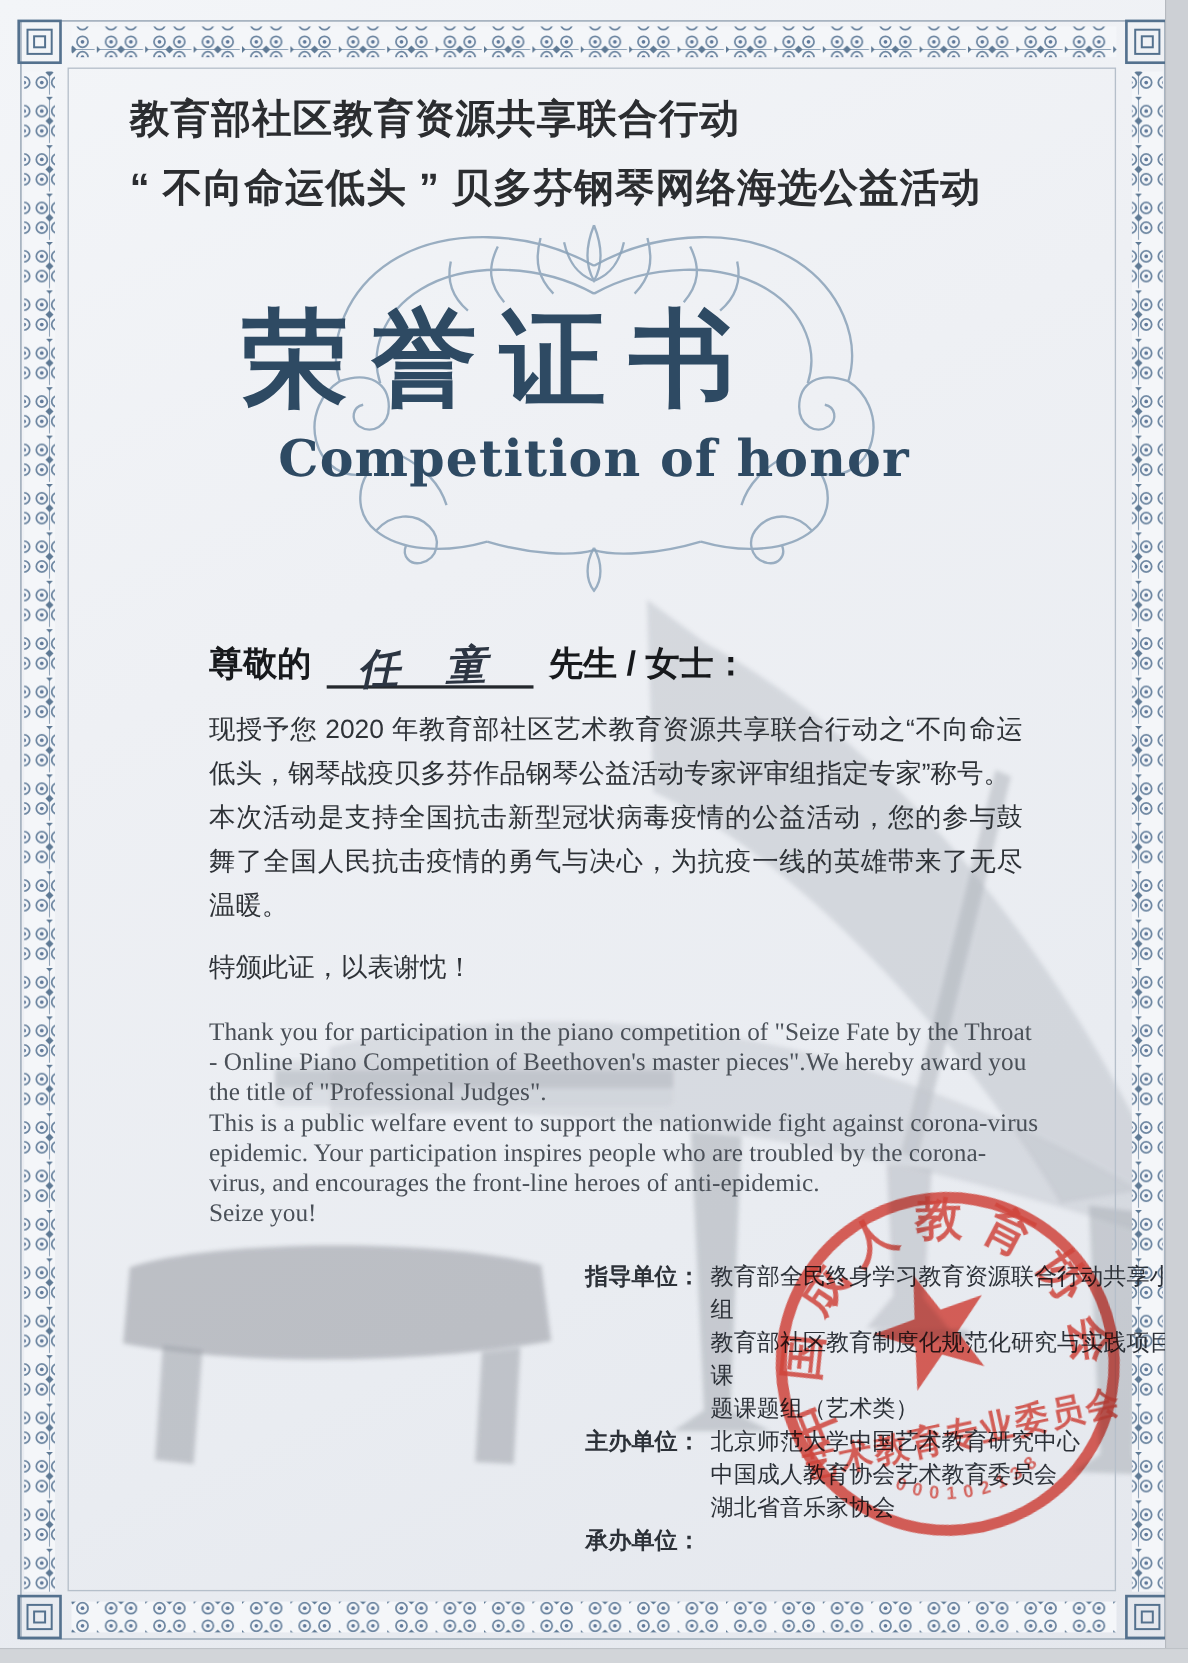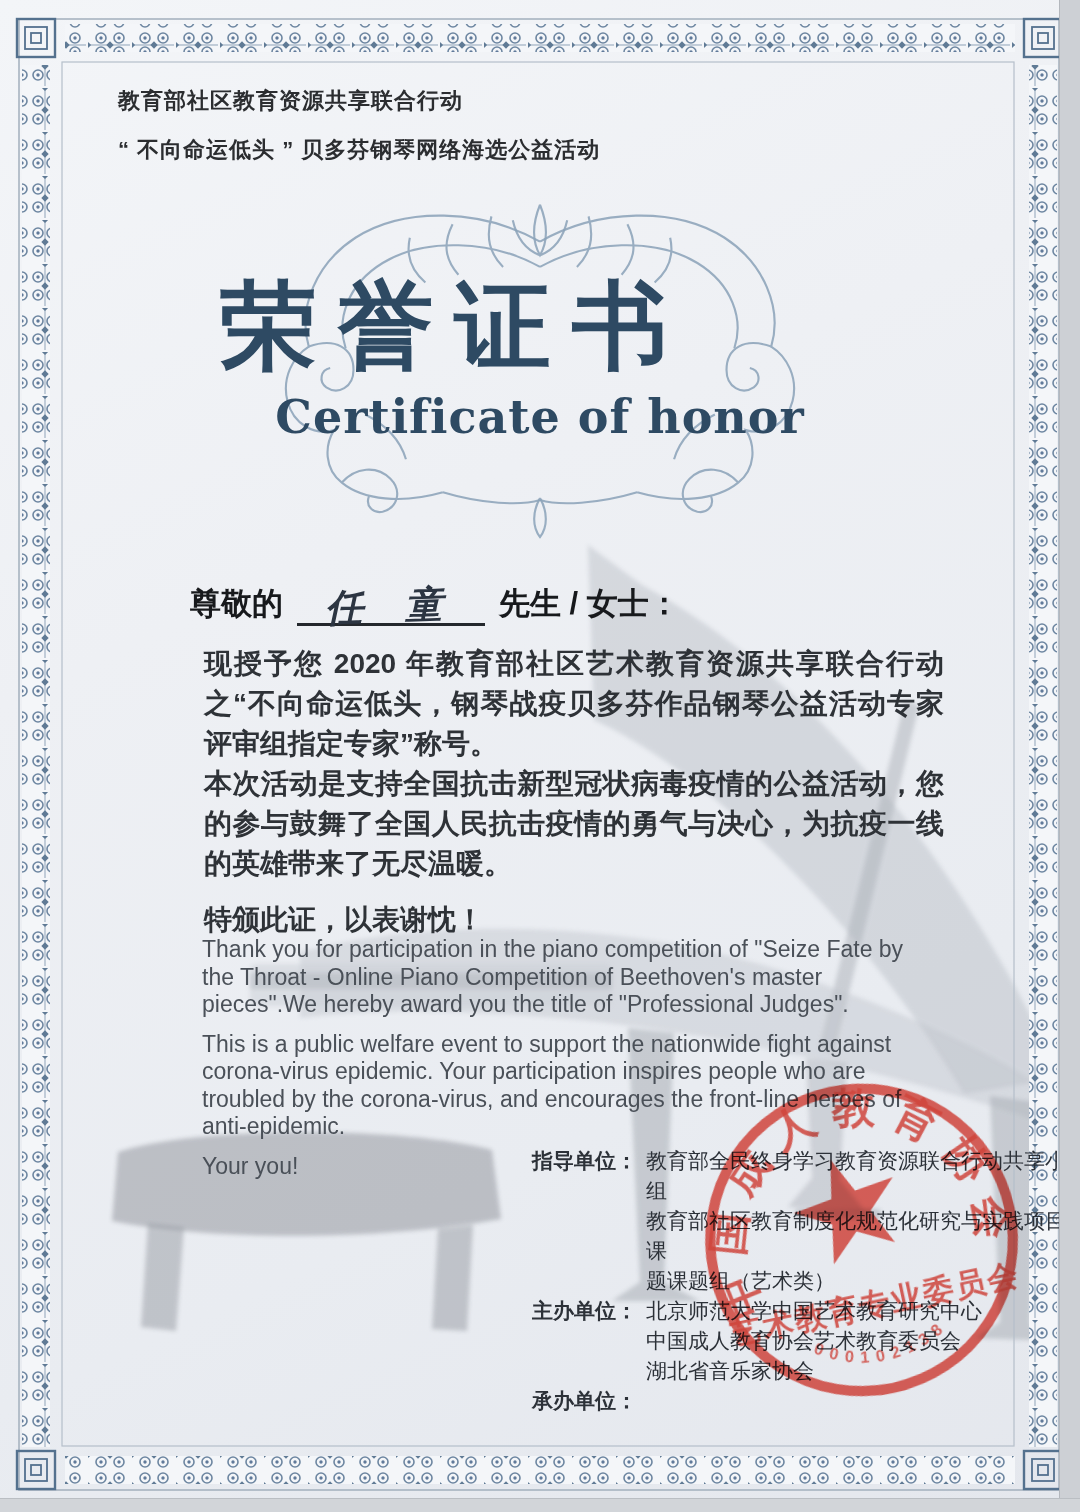--- a/index.html
+++ b/index.html
@@ -16,21 +16,21 @@
     position:absolute;top:0;right:0;width:20px;height:100%;
     background:#cdd0d5;border-left:1px solid #b3b7bd;z-index:8;
   }
   .photo-edge-bottom{
     position:absolute;left:0;bottom:0;width:100%;height:13px;
     background:#d2d5d9;border-top:1px solid #babec3;z-index:8;
   }
   svg.border-svg{position:absolute;left:0;top:0;z-index:3;}
   svg.piano{position:absolute;left:0;top:0;z-index:1;}
   svg.flourish{position:absolute;left:200px;top:186px;width:680px;height:360px;z-index:2;}
-  .hdr{position:absolute;left:118px;top:90px;z-index:4;font-size:22px;font-weight:600;
+  .hdr{position:absolute;left:118px;top:90px;z-index:4;font-size:36px;font-weight:600;
        color:#2b2d30;letter-spacing:1px;line-height:1;}
   .hdr .l2{margin-top:27px;}
   .title-zh{
     position:absolute;left:0;top:276px;width:888px;text-align:center;z-index:4;
     font-family:"DejaVu Serif","Liberation Serif",serif;font-weight:700;
     font-size:96px;letter-spacing:.22em;text-indent:.22em;color:#2e4a63;line-height:1.05;
   }
   .title-en{
     position:absolute;left:0;top:390px;width:1080px;text-align:center;z-index:4;
     font-family:"DejaVu Serif","Liberation Serif",serif;font-weight:700;
@@ -43,30 +43,30 @@
   .name-blank{
     width:188px;border-bottom:3px solid #24282d;text-align:center;
     padding-bottom:2px;line-height:1;
   }
   .name{
     display:inline-block;transform:rotate(-2deg);position:relative;top:4px;
     font-family:"DejaVu Serif","Liberation Serif",serif;font-weight:600;font-style:italic;
     font-size:38px;letter-spacing:14px;color:#2c3542;
   }
   .body-zh{
-    position:absolute;left:204px;top:644px;width:740px;z-index:4;
-    font-size:28px;line-height:40px;color:#2e3237;text-align:justify;font-weight:700;
+    position:absolute;left:190px;top:644px;width:740px;z-index:4;
+    font-size:24px;line-height:40px;color:#2e3237;text-align:justify;font-weight:400;
   }
   .body-zh p{margin:0;}
   .body-zh .closing{margin-top:16px;}
   .body-en{
     position:absolute;left:190px;top:924px;width:756px;z-index:4;
     font-size:23px;line-height:27.5px;color:#4a5058;
   }
-  .body-en p{margin:12px;}
+  .body-en p{margin:0;font-family:Liberation Serif, serif;}
   .orgs{
     position:absolute;left:532px;top:1146px;z-index:4;
     font-size:21px;line-height:30px;color:#2c3138;
   }
   .org-group{display:flex;}
   .org-label{flex:none;width:114px;font-weight:700;}
   .org-lines div{margin:0;}
   svg.seal{
     position:absolute;left:678px;top:1058px;width:368px;height:368px;z-index:6;
     transform:rotate(-12deg);mix-blend-mode:multiply;opacity:.92;overflow:visible;
@@ -168,38 +168,38 @@
     </g>
     <use href="#halfL" transform="translate(700,0) scale(-1,1)"></use>
     <g stroke="#8aa2b8" stroke-width="2.2" fill="none" opacity="0.85">
       <path d="M350 14 C342 34 342 52 350 66 C358 52 358 34 350 14"></path>
       <path d="M322 30 C326 48 334 60 350 66 M378 30 C374 48 366 60 350 66"></path>
       <path d="M350 316 C342 330 342 346 350 356 C358 346 358 330 350 316"></path>
     </g>
   </svg>
 
   <div class="title-zh">荣誉证书</div>
-  <div class="title-en">Certificate of honor</div>
+  <div class="title-en">Competition of honor</div>
 
   <div class="salutation">
     <span>尊敬的</span>
     <span class="name-blank"><span class="name">任 童</span></span>
     <span>先生 / 女士：</span>
   </div>
 
   <div class="body-zh">
     <p>现授予您 2020 年教育部社区艺术教育资源共享联合行动之“不向命运低头，钢琴战疫贝多芬作品钢琴公益活动专家评审组指定专家”称号。</p>
     <p>本次活动是支持全国抗击新型冠状病毒疫情的公益活动，您的参与鼓舞了全国人民抗击疫情的勇气与决心，为抗疫一线的英雄带来了无尽温暖。</p>
     <p class="closing">特颁此证，以表谢忱！</p>
   </div>
 
   <div class="body-en">
     <p>Thank you for participation in the piano competition of "Seize Fate by the Throat - Online Piano Competition of Beethoven's master pieces".We hereby award you the title of "Professional Judges".</p>
     <p>This is a public welfare event to support the nationwide fight against corona-virus epidemic. Your participation inspires people who are troubled by the corona-virus, and encourages the front-line heroes of anti-epidemic.</p>
-    <p>Your you!</p>
+    <p>Seize you!</p>
   </div>
 
   <div class="orgs">
     <div class="org-group">
       <div class="org-label">指导单位：</div>
       <div class="org-lines">
         <div>教育部全民终身学习教育资源联合行动共享小组</div>
         <div>教育部社区教育制度化规范化研究与实践项目课</div>
         <div>题课题组（艺术类）</div>
       </div>

